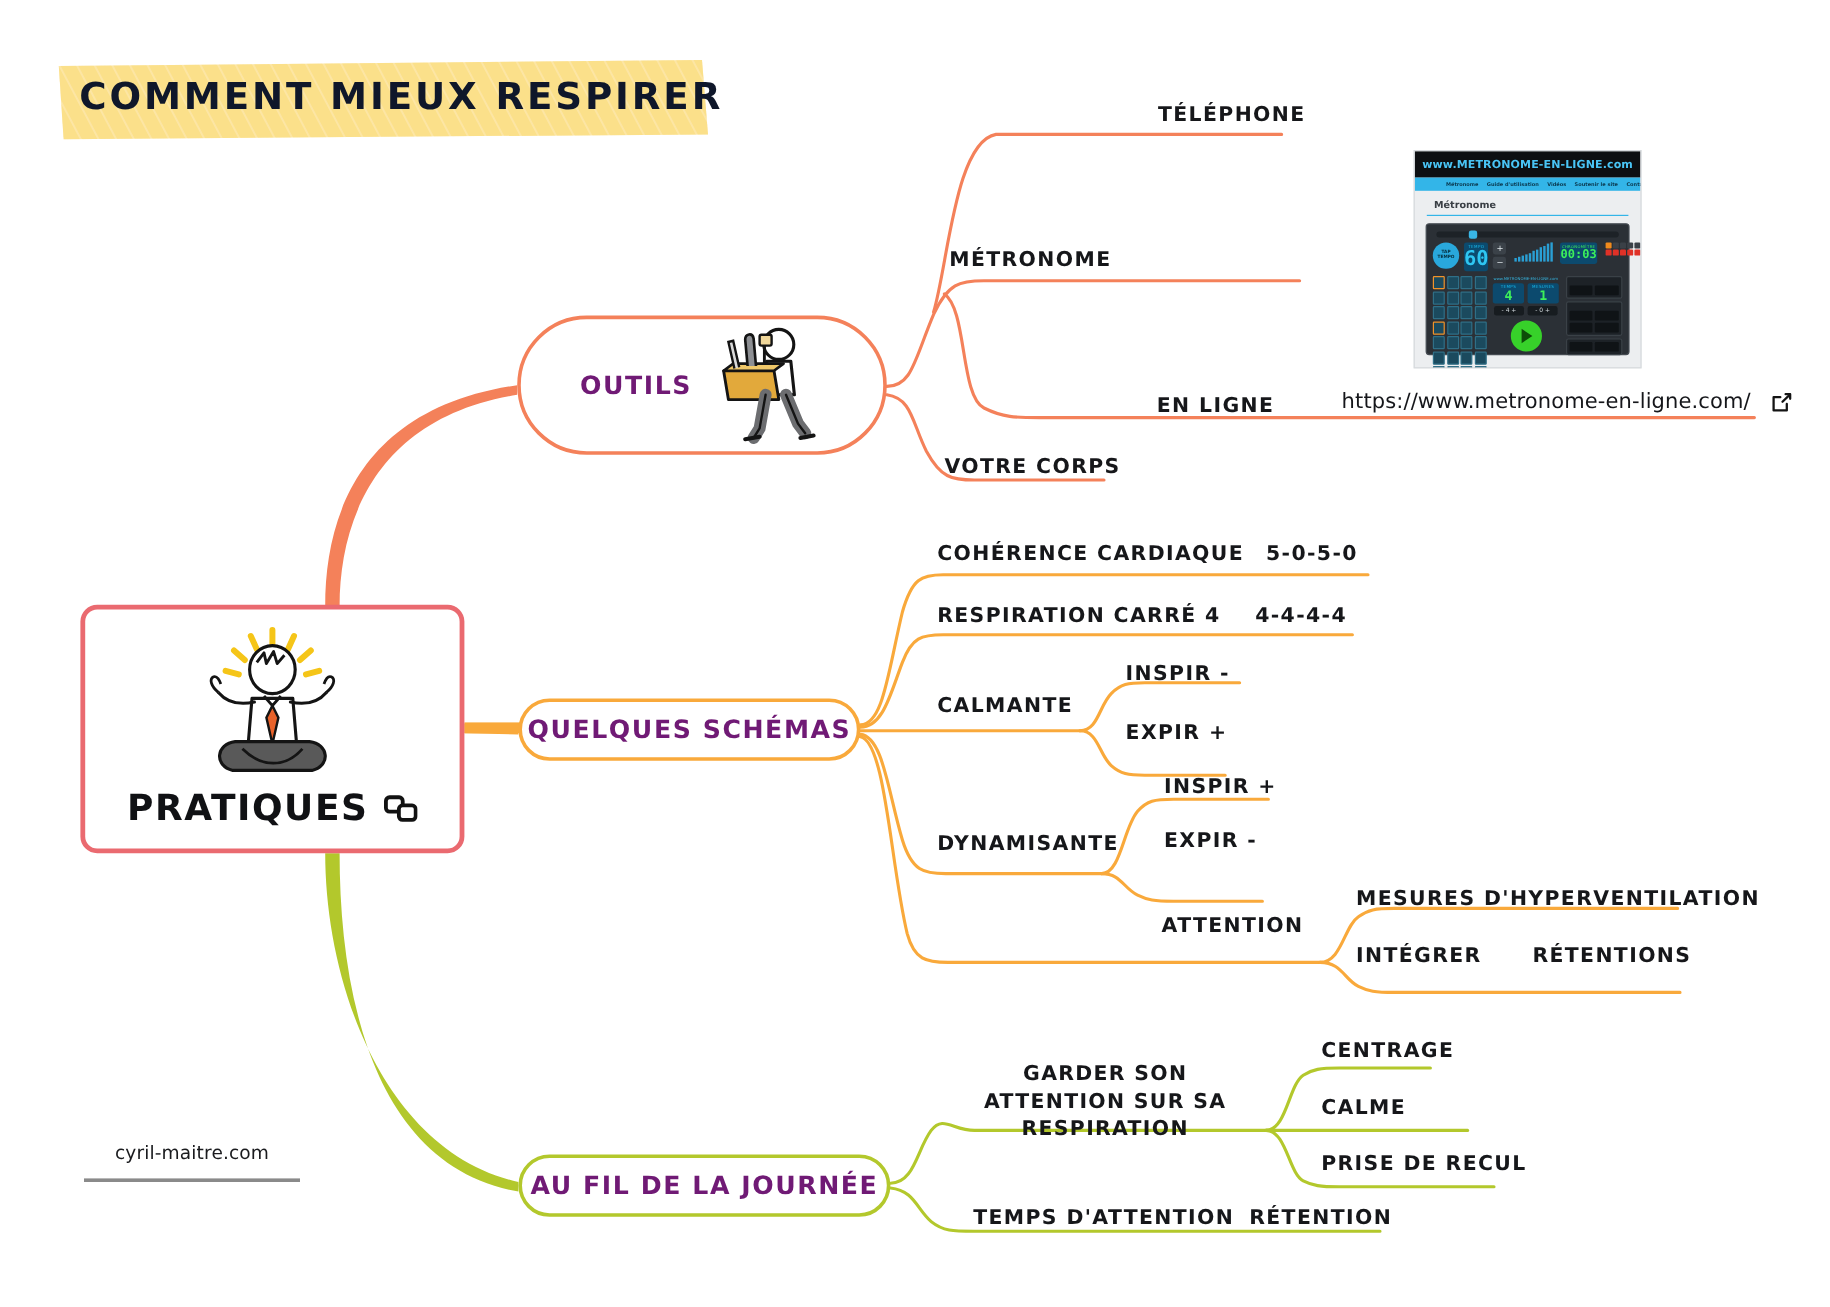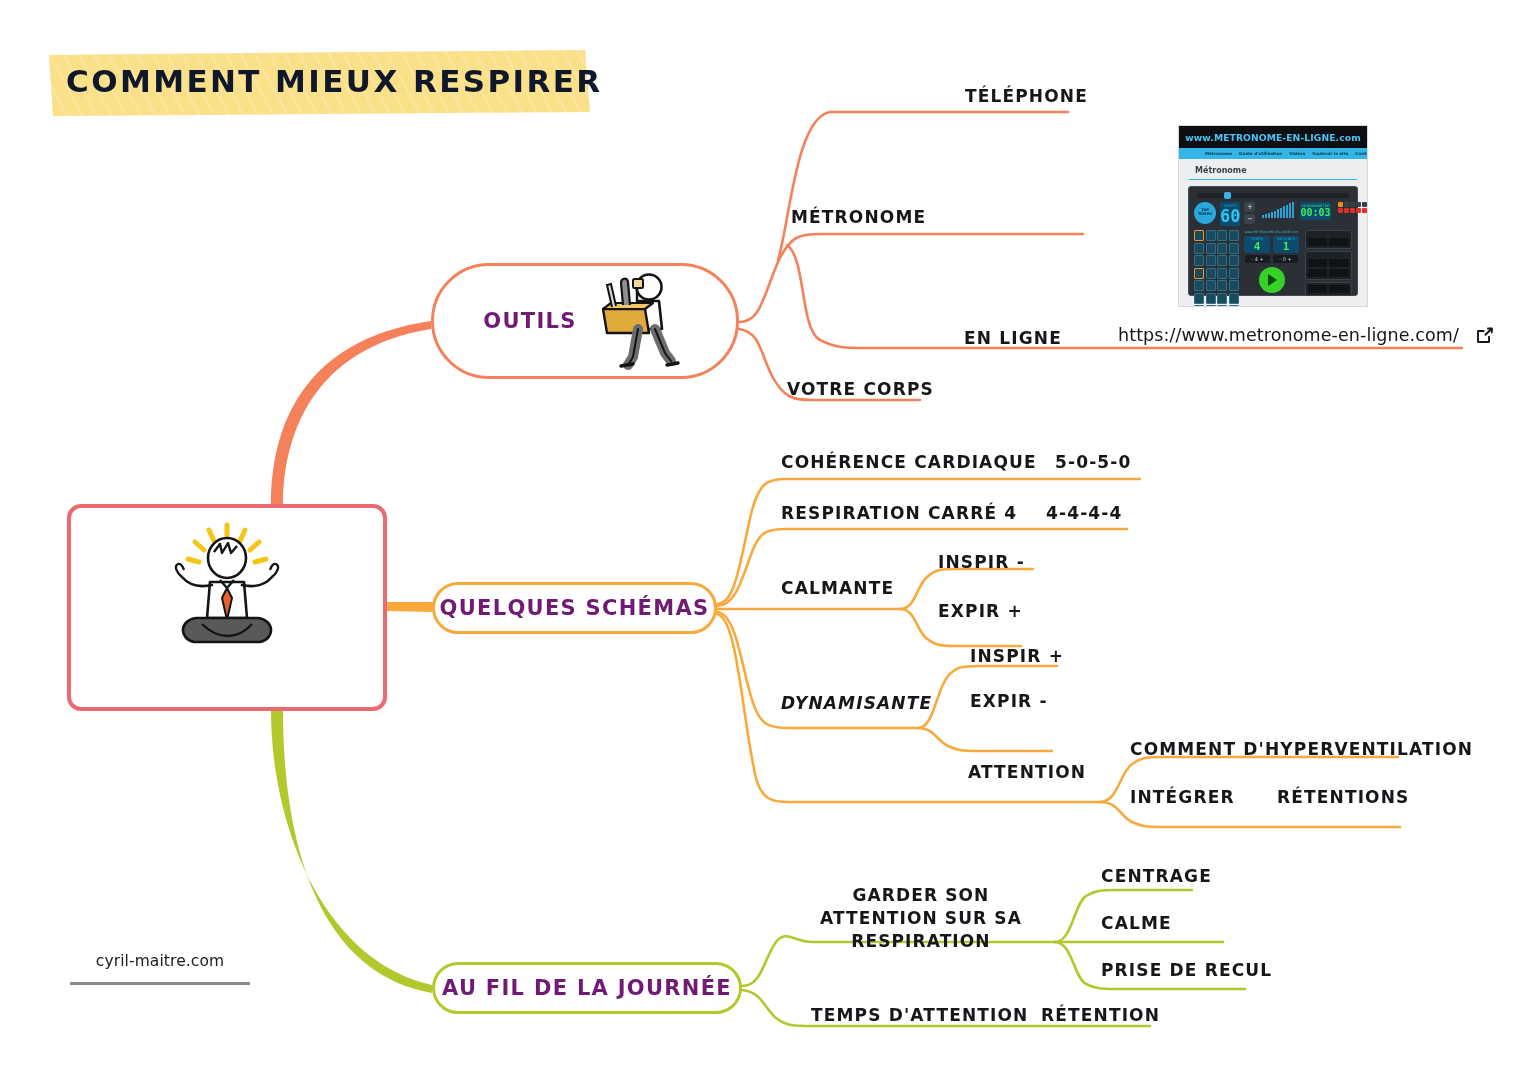--- a/index.html
+++ b/index.html
@@ -223,20 +223,27 @@
 
       <path d="M60,63 C46,66 36,62 30,55" fill="none" stroke="#141414" stroke-width="2.6" stroke-linecap="round"></path>
       <path d="M90,63 C104,66 114,62 120,55" fill="none" stroke="#141414" stroke-width="2.6" stroke-linecap="round"></path>
 
       <path d="M30,55 C24,50 22,44 26,42 C29,41 31,45 32,48" fill="#fff" stroke="#141414" stroke-width="2.3" stroke-linejoin="round"></path>
       <path d="M120,55 C126,50 128,44 124,42 C121,41 119,45 118,48" fill="#fff" stroke="#141414" stroke-width="2.3" stroke-linejoin="round"></path>
 
       <path d="M44,96 C28,98 26,116 42,120 L108,120 C124,116 122,98 106,96 Z" fill="#595959" stroke="#141414" stroke-width="2.6" stroke-linejoin="round"></path>
       <path d="M50,102 C66,118 86,118 100,102" fill="none" stroke="#141414" stroke-width="2.3"></path>
     </svg>
+    <div id="central-label-row">
+      <span id="central-label">PRATIQUES</span>
+      <svg class="link-icon" width="28" height="24" viewBox="0 0 28 24">
+        <rect x="1.6" y="2.4" width="14" height="12" rx="3" fill="none" stroke="#121212" stroke-width="3.2"></rect>
+        <rect x="12.4" y="9.2" width="14" height="12" rx="3" fill="#fff" stroke="#121212" stroke-width="3.2"></rect>
+      </svg>
+    </div>
   </div>
 
   <div class="pill" id="node-outils">
     <span class="pill-label">OUTILS</span>
     <svg id="outils-figure" width="104" height="100" viewBox="0 0 104 100">
 
       <circle cx="66" cy="16" r="12.5" fill="#fff" stroke="#141414" stroke-width="2.6"></circle>
 
       <path d="M56,30 L76,30 L79,58 L54,58 Z" fill="#fff" stroke="#141414" stroke-width="2.6" stroke-linejoin="round"></path>
 
@@ -283,26 +290,26 @@
 
   <div class="lbl" style="left:781px;top:452px;">COHÉRENCE CARDIAQUE</div>
   <div class="lbl" style="left:1055px;top:452px;">5-0-5-0</div>
   <div class="lbl" style="left:781px;top:503px;">RESPIRATION CARRÉ 4</div>
   <div class="lbl" style="left:1046px;top:503px;">4-4-4-4</div>
 
   <div class="lbl" style="left:781px;top:578px;">CALMANTE</div>
   <div class="lbl" style="left:938px;top:552px;">INSPIR -</div>
   <div class="lbl" style="left:938px;top:601px;">EXPIR +</div>
 
-  <div class="lbl" style="left:781px;top:693px;font-style:italic;">DYNAMISANTE</div>
+  <div class="lbl" style="left:781px;top:693px;">DYNAMISANTE</div>
   <div class="lbl" style="left:970px;top:646px;">INSPIR +</div>
   <div class="lbl" style="left:970px;top:691px;">EXPIR -</div>
 
   <div class="lbl" style="left:968px;top:762px;">ATTENTION</div>
-  <div class="lbl" style="left:1130px;top:739px;">COMMENT D'HYPERVENTILATION</div>
+  <div class="lbl" style="left:1130px;top:739px;">MESURES D'HYPERVENTILATION</div>
   <div class="lbl" style="left:1130px;top:787px;">INTÉGRER</div>
   <div class="lbl" style="left:1277px;top:787px;">RÉTENTIONS</div>
 
   <div class="lbl two-line" style="left:806px;top:884px;width:230px;">GARDER SON ATTENTION SUR SA RESPIRATION</div>
   <div class="lbl" style="left:1101px;top:866px;">CENTRAGE</div>
   <div class="lbl" style="left:1101px;top:913px;">CALME</div>
   <div class="lbl" style="left:1101px;top:960px;">PRISE DE RECUL</div>
   <div class="lbl" style="left:811px;top:1005px;">TEMPS D'ATTENTION</div>
   <div class="lbl" style="left:1041px;top:1005px;">RÉTENTION</div>
 

